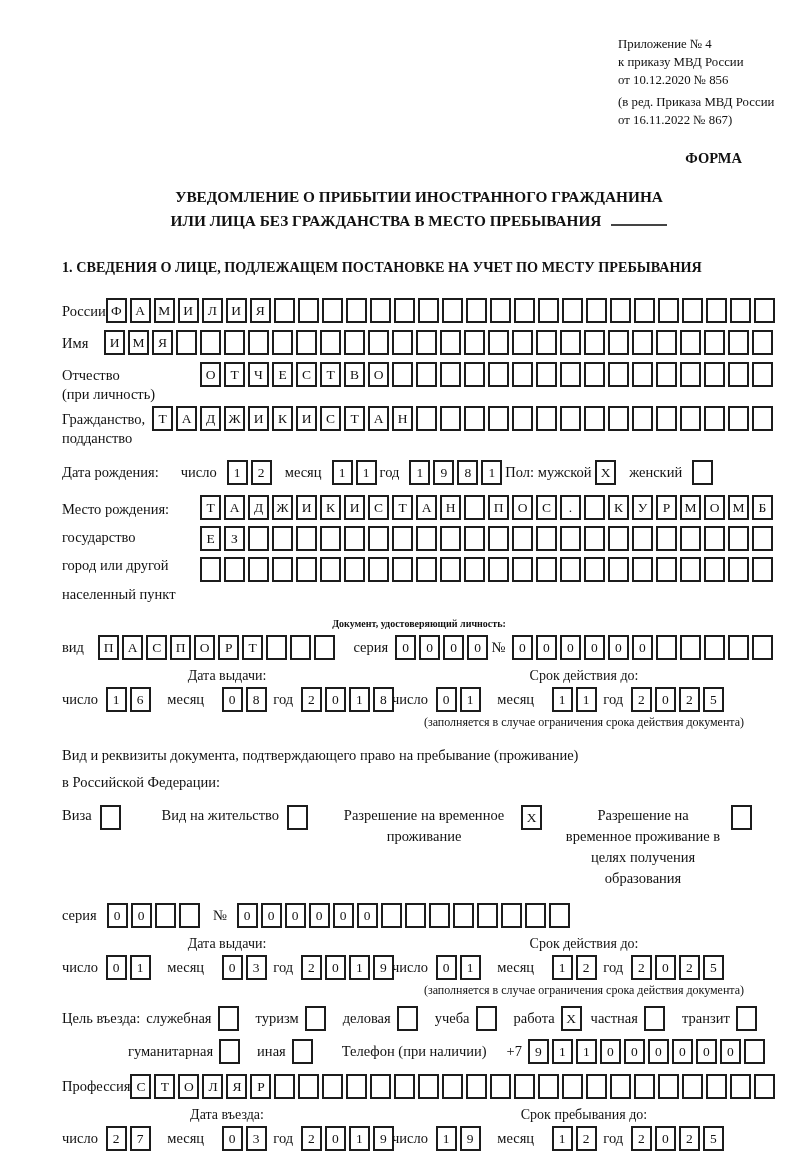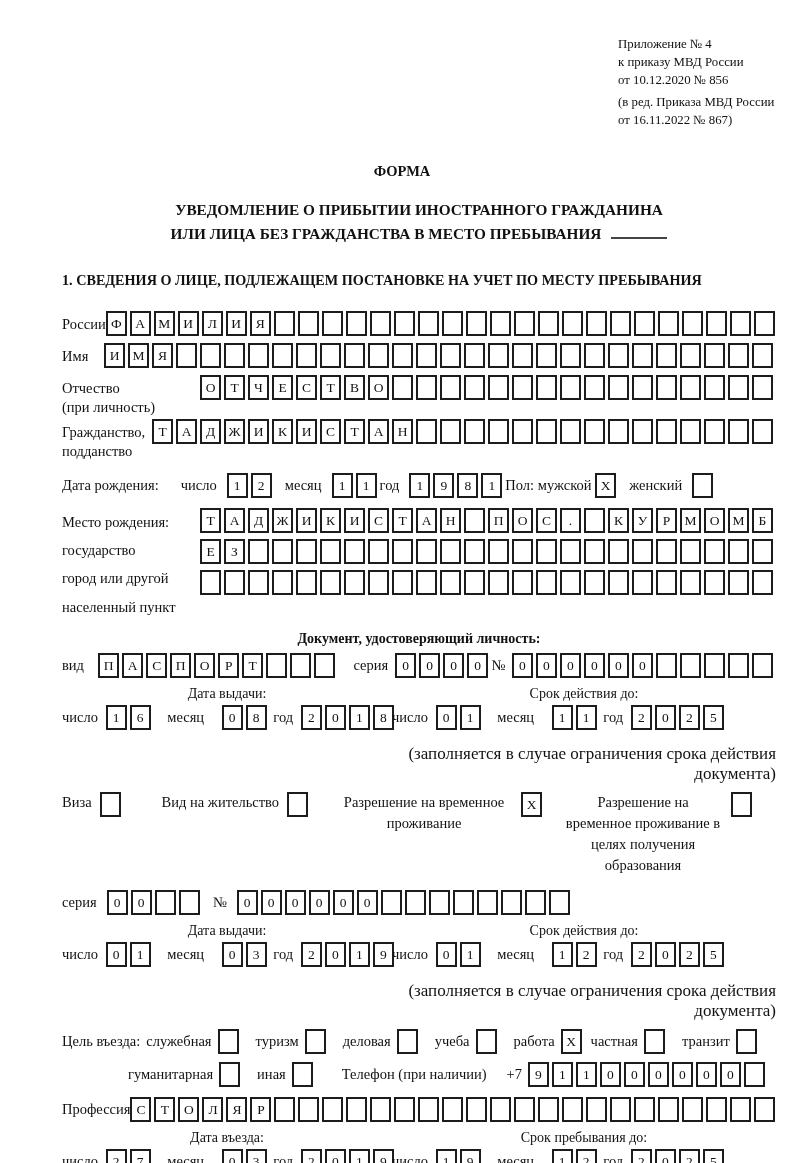--- a/index.html
+++ b/index.html
@@ -9,33 +9,33 @@
   
   .cell{display:inline-block;width:17px;height:21px;border:2px solid #1c1c1c;
         margin-right:3px;text-align:center;line-height:21px;font-size:13.5px;
         vertical-align:middle;background:#fff;font-family:"Liberation Serif",serif;}
   .cells{display:inline-block;white-space:nowrap;vertical-align:middle;}
   .frow{display:flex;align-items:flex-start;margin-top:7px;}
   .lbl{padding-top:4px;line-height:1.3;}
   
   .appendix{margin-left:556px;font-size:12.8px;line-height:1.4;}
   .appendix-note{margin-left:556px;font-size:12.8px;line-height:1.4;margin-top:4px;}
-  .forma{text-align:center;padding-right:34px;font-weight:bold;font-size:14.5px;margin-top:33px;}
+  .forma{text-align:right;padding-right:34px;font-weight:bold;font-size:14.5px;margin-top:20px;}
   .title{text-align:center;font-weight:bold;font-size:15.3px;line-height:1.6;margin-top:18px;}
   .blank-line{display:inline-block;width:56px;border-bottom:2px solid #444;margin-left:10px;}
   .sec-heading{font-weight:bold;font-size:14.2px;margin-top:26px;}
-  .doc-heading{text-align:center;font-weight:bold;font-size:14px;margin-top:10px;}
+  .doc-heading{text-align:center;font-weight:bold;font-size:10px;margin-top:10px;}
   
   .two-col{display:flex;margin-top:8px;}
   .col-l{width:330px;}
   .col-r{width:384px;}
   .col-h{text-align:center;font-size:14px;margin-bottom:3px;}
   .dategrp{white-space:nowrap;}
   .dategrp .lbl-inline{margin-right:4px;}
-  .note{font-size:17px;text-align:right;margin-top:14px;}
+  .note{font-size:12px;text-align:center;margin-top:3px;}
   .lbl-inline{display:inline-block;vertical-align:middle;}
   .gap-s{display:inline-block;width:10px;}
   .gap-m{display:inline-block;width:22px;}
   
   .multirow{display:flex;margin-top:10px;}
   .multirow .labels{line-height:1.95;}
   .rowstack .cells{display:block;margin-bottom:6px;}
   
   .opts{display:flex;margin-top:8px;align-items:flex-start;}
   .opt{display:flex;align-items:flex-start;}
@@ -156,20 +156,24 @@
         <span class="cells"><span class="cell">0</span><span class="cell">1</span></span><span class="gap-s"></span>
         <span class="lbl-inline">месяц</span><span class="gap-s"></span>
         <span class="cells"><span class="cell">1</span><span class="cell">1</span></span>
         <span class="lbl-inline">год</span>
         <span class="cells"><span class="cell">2</span><span class="cell">0</span><span class="cell">2</span><span class="cell">5</span></span>
       </div>
       <div class="note">(заполняется в случае ограничения срока действия документа)</div>
     </div>
   </div>
 
+  <div style="margin-top:12px;line-height:1.9;">
+    <div>Вид и реквизиты документа, подтверждающего право на пребывание (проживание)</div>
+    <div>в Российской Федерации:</div>
+  </div>
 
   <div class="opts">
     <div class="opt">
       <span class="opt-label">Виза</span>
       <span class="cellwrap cells"><span class="cell"></span></span>
     </div>
     <div class="opt" style="margin-left:38px;">
       <span class="opt-label">Вид на жительство</span>
       <span class="cellwrap cells"><span class="cell"></span></span>
     </div>

